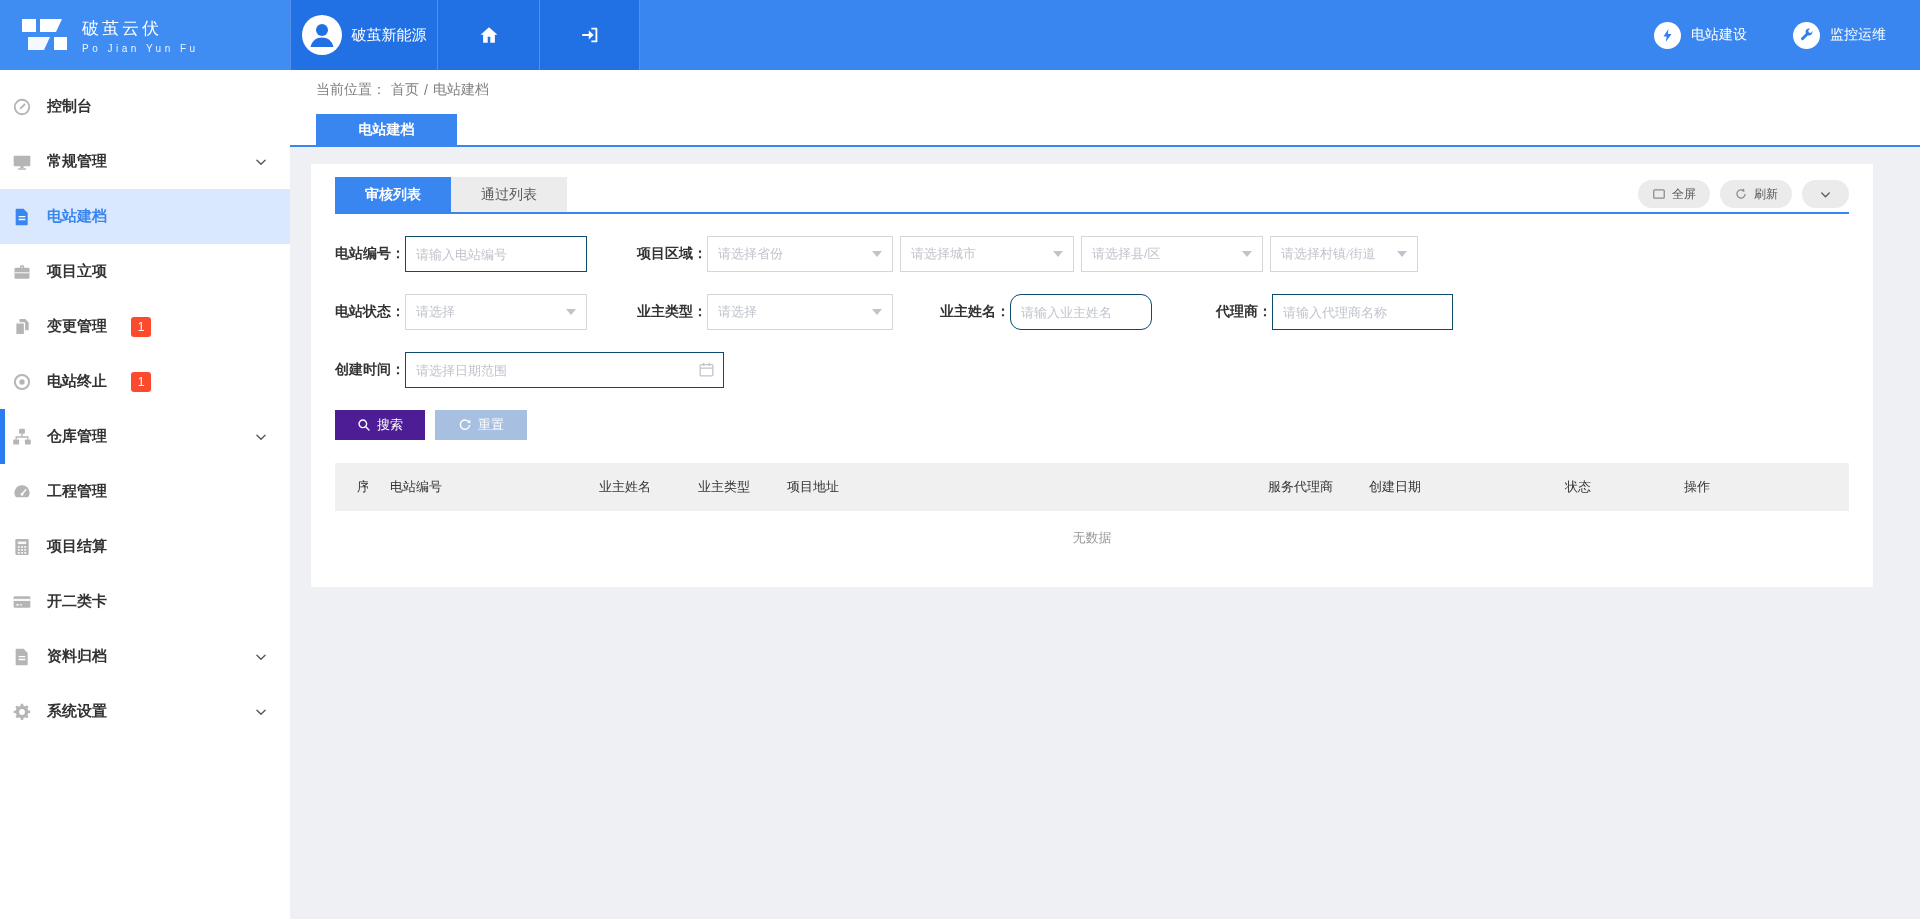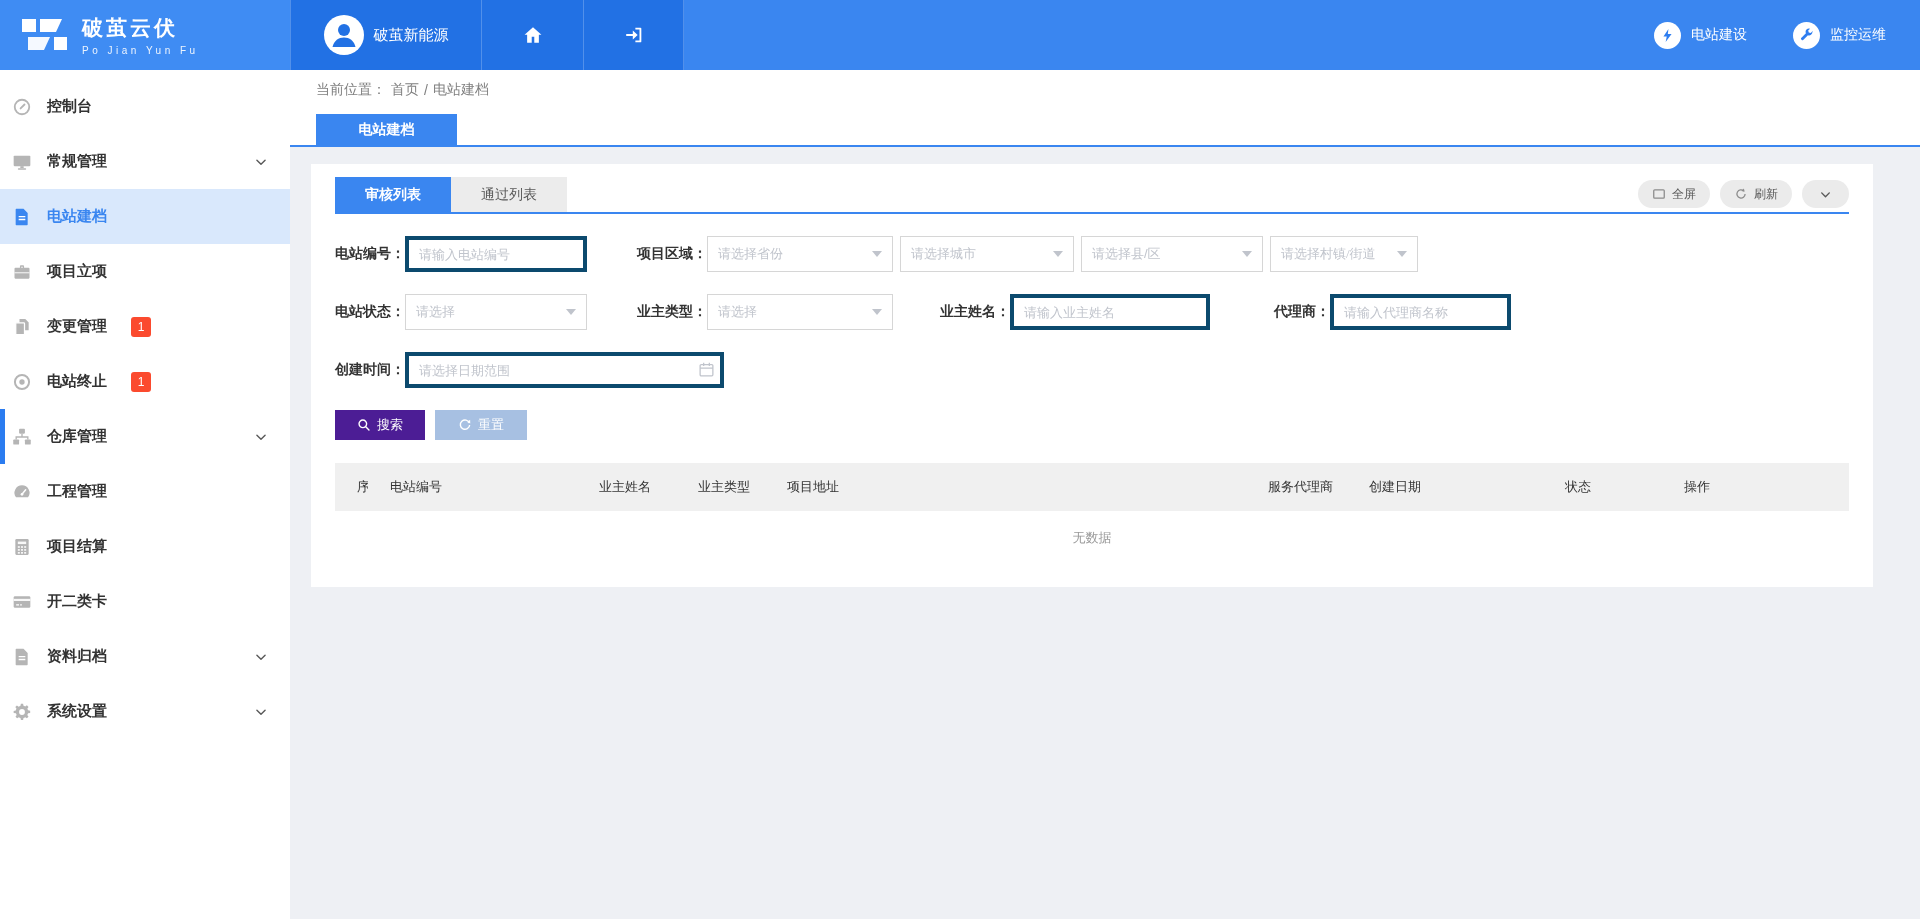--- a/index.html
+++ b/index.html
@@ -5,25 +5,25 @@
   * { box-sizing: border-box; margin: 0; padding: 0; }
   html,body { width:1920px; height:919px; overflow:hidden;
     font-family:"Liberation Sans","DejaVu Sans",sans-serif; }
   .app { width:1920px; height:919px; display:flex; flex-direction:column; background:#eef0f4; }
 
   
   .topbar { height:70px; display:flex; flex-shrink:0; background:#3a86f0; color:#fff; }
   .logo-block { width:290px; height:70px; background:#3f8cf3; display:flex; align-items:center; padding-left:22px; gap:14px; }
   .logo-mark { width:46px; height:36px; flex-shrink:0; }
   .logo-texts { display:flex; flex-direction:column; }
-  .logo-title { font-size:21px; font-weight:bold; letter-spacing:3px; }
+  .logo-title { font-size:17px; font-weight:normal; letter-spacing:3px; }
   .logo-sub { font-size:10px; letter-spacing:3.5px; color:rgba(255,255,255,.9); margin-top:3px; }
   .topbar-rest { flex:1; display:flex; align-items:stretch; }
   .seg { background:#2271e4; display:flex; align-items:center; justify-content:center; border-right:1px solid rgba(255,255,255,.22); }
-  .seg-user { width:192px; gap:10px; border-left:1px solid rgba(255,255,255,.22); }
+  .seg-user { width:148px; gap:10px; border-left:1px solid rgba(255,255,255,.22); }
   .seg-home { width:102px; }
   .seg-login { width:100px; }
   .avatar { width:40px; height:40px; border-radius:50%; background:#fff; display:flex; align-items:center; justify-content:center; }
   .company { font-size:15px; }
   .top-spacer { flex:1; }
   .top-nav { display:flex; align-items:center; gap:46px; padding-right:34px; }
   .top-nav-item { display:flex; align-items:center; gap:10px; cursor:pointer; }
   .circle-ic { width:27px; height:27px; border-radius:50%; background:#fff; display:flex; align-items:center; justify-content:center; }
   .top-nav-item span.lbl { font-size:14px; }
 
@@ -58,26 +58,26 @@
   .pill { height:28px; border-radius:14px; background:#ebebeb; border:none; color:#555; font-size:12px;
      display:flex; align-items:center; gap:6px; padding:0 14px; cursor:pointer; font-family:inherit; }
   .pill.sm { padding:0 17px; }
   .tab-underline { height:2px; background:#3a86f0; }
 
   
   .filters { margin-top:22px; }
   .frow { display:flex; align-items:center; height:36px; margin-bottom:22px; }
   .flabel { width:70px; text-align:right; font-size:14px; font-weight:600; color:#333; flex-shrink:0; white-space:nowrap; }
   .ml50 { margin-left:50px; } .ml47 { margin-left:47px; } .ml7 { margin-left:7px; }
-  .inp { height:36px; border:4px solid #0c4a6e; background:#fff; padding:0 10px; font-size:13px; color:#333; font-family:inherit; outline:none; }
+  .inp { height:36px; border:1px solid #0c4a6e; background:#fff; padding:0 10px; font-size:13px; color:#333; font-family:inherit; outline:none; }
   .inp::placeholder { color:#c0c4cc; }
   .sel { height:36px; border:1px solid #d6d6d6; background:#fff; display:flex; align-items:center; padding:0 10px; position:relative; cursor:pointer; }
   .sel .ph { font-size:13px; color:#c0c4cc; }
   .sel .caret { position:absolute; right:10px; width:0; height:0; border-left:5px solid transparent; border-right:5px solid transparent; border-top:6px solid #c0c4cc; }
-  .w182{width:182px;} .w186{width:186px;} .w174{width:174px;} .w178{width:148px;font-family:Liberation Serif, serif;} .w180{width:200px;} .w181{width:181px;}
+  .w182{width:182px;} .w186{width:186px;} .w174{width:174px;} .w178{width:148px;font-family:Liberation Serif, serif;} .w180{width:142px;border-radius:11px;} .w181{width:181px;}
   .date-wrap { position:relative; width:319px; }
   .date-wrap .inp { width:319px; padding-right:34px; }
   .date-wrap .cal { position:absolute; right:9px; top:9px; }
 
   .btn-row { display:flex; gap:10px; }
   .btn { height:30px; border:none; color:#fff; font-size:13px; display:flex; align-items:center; justify-content:center; gap:6px; cursor:pointer; font-family:inherit; }
   .btn-search { width:90px; background:#4c1d95; }
   .btn-reset { width:92px; background:#a7c0e2; }
 
   

